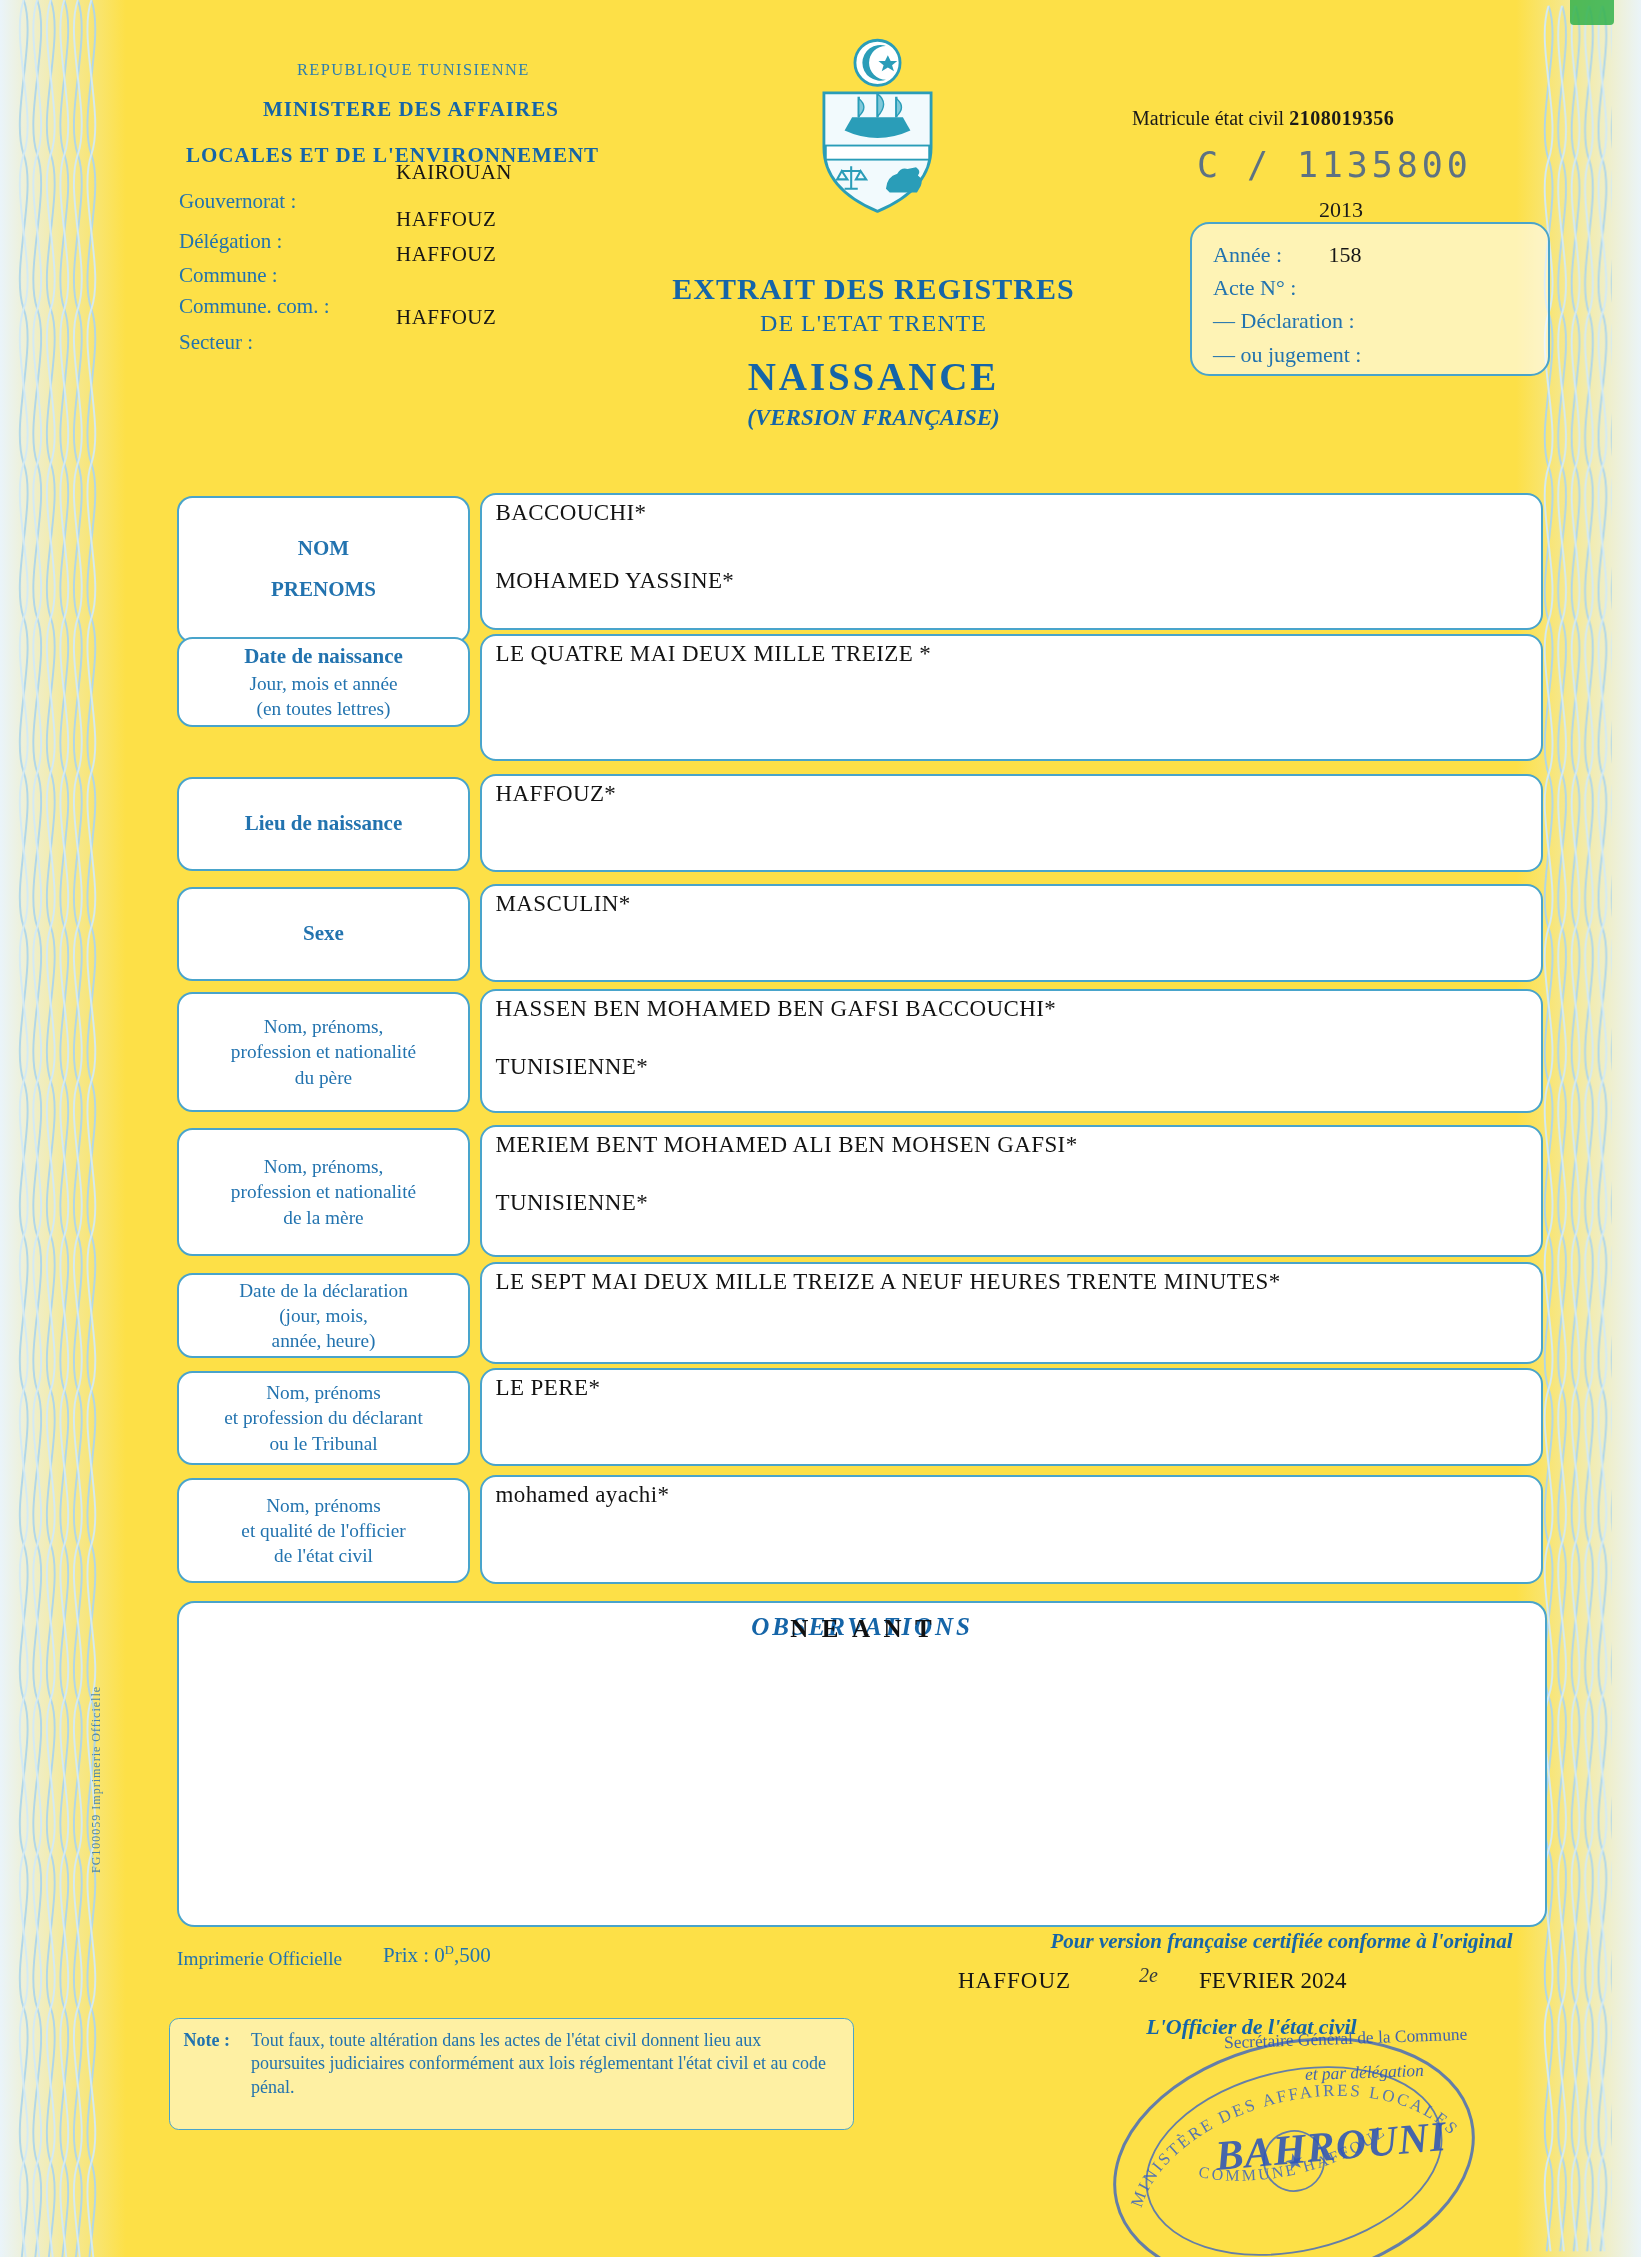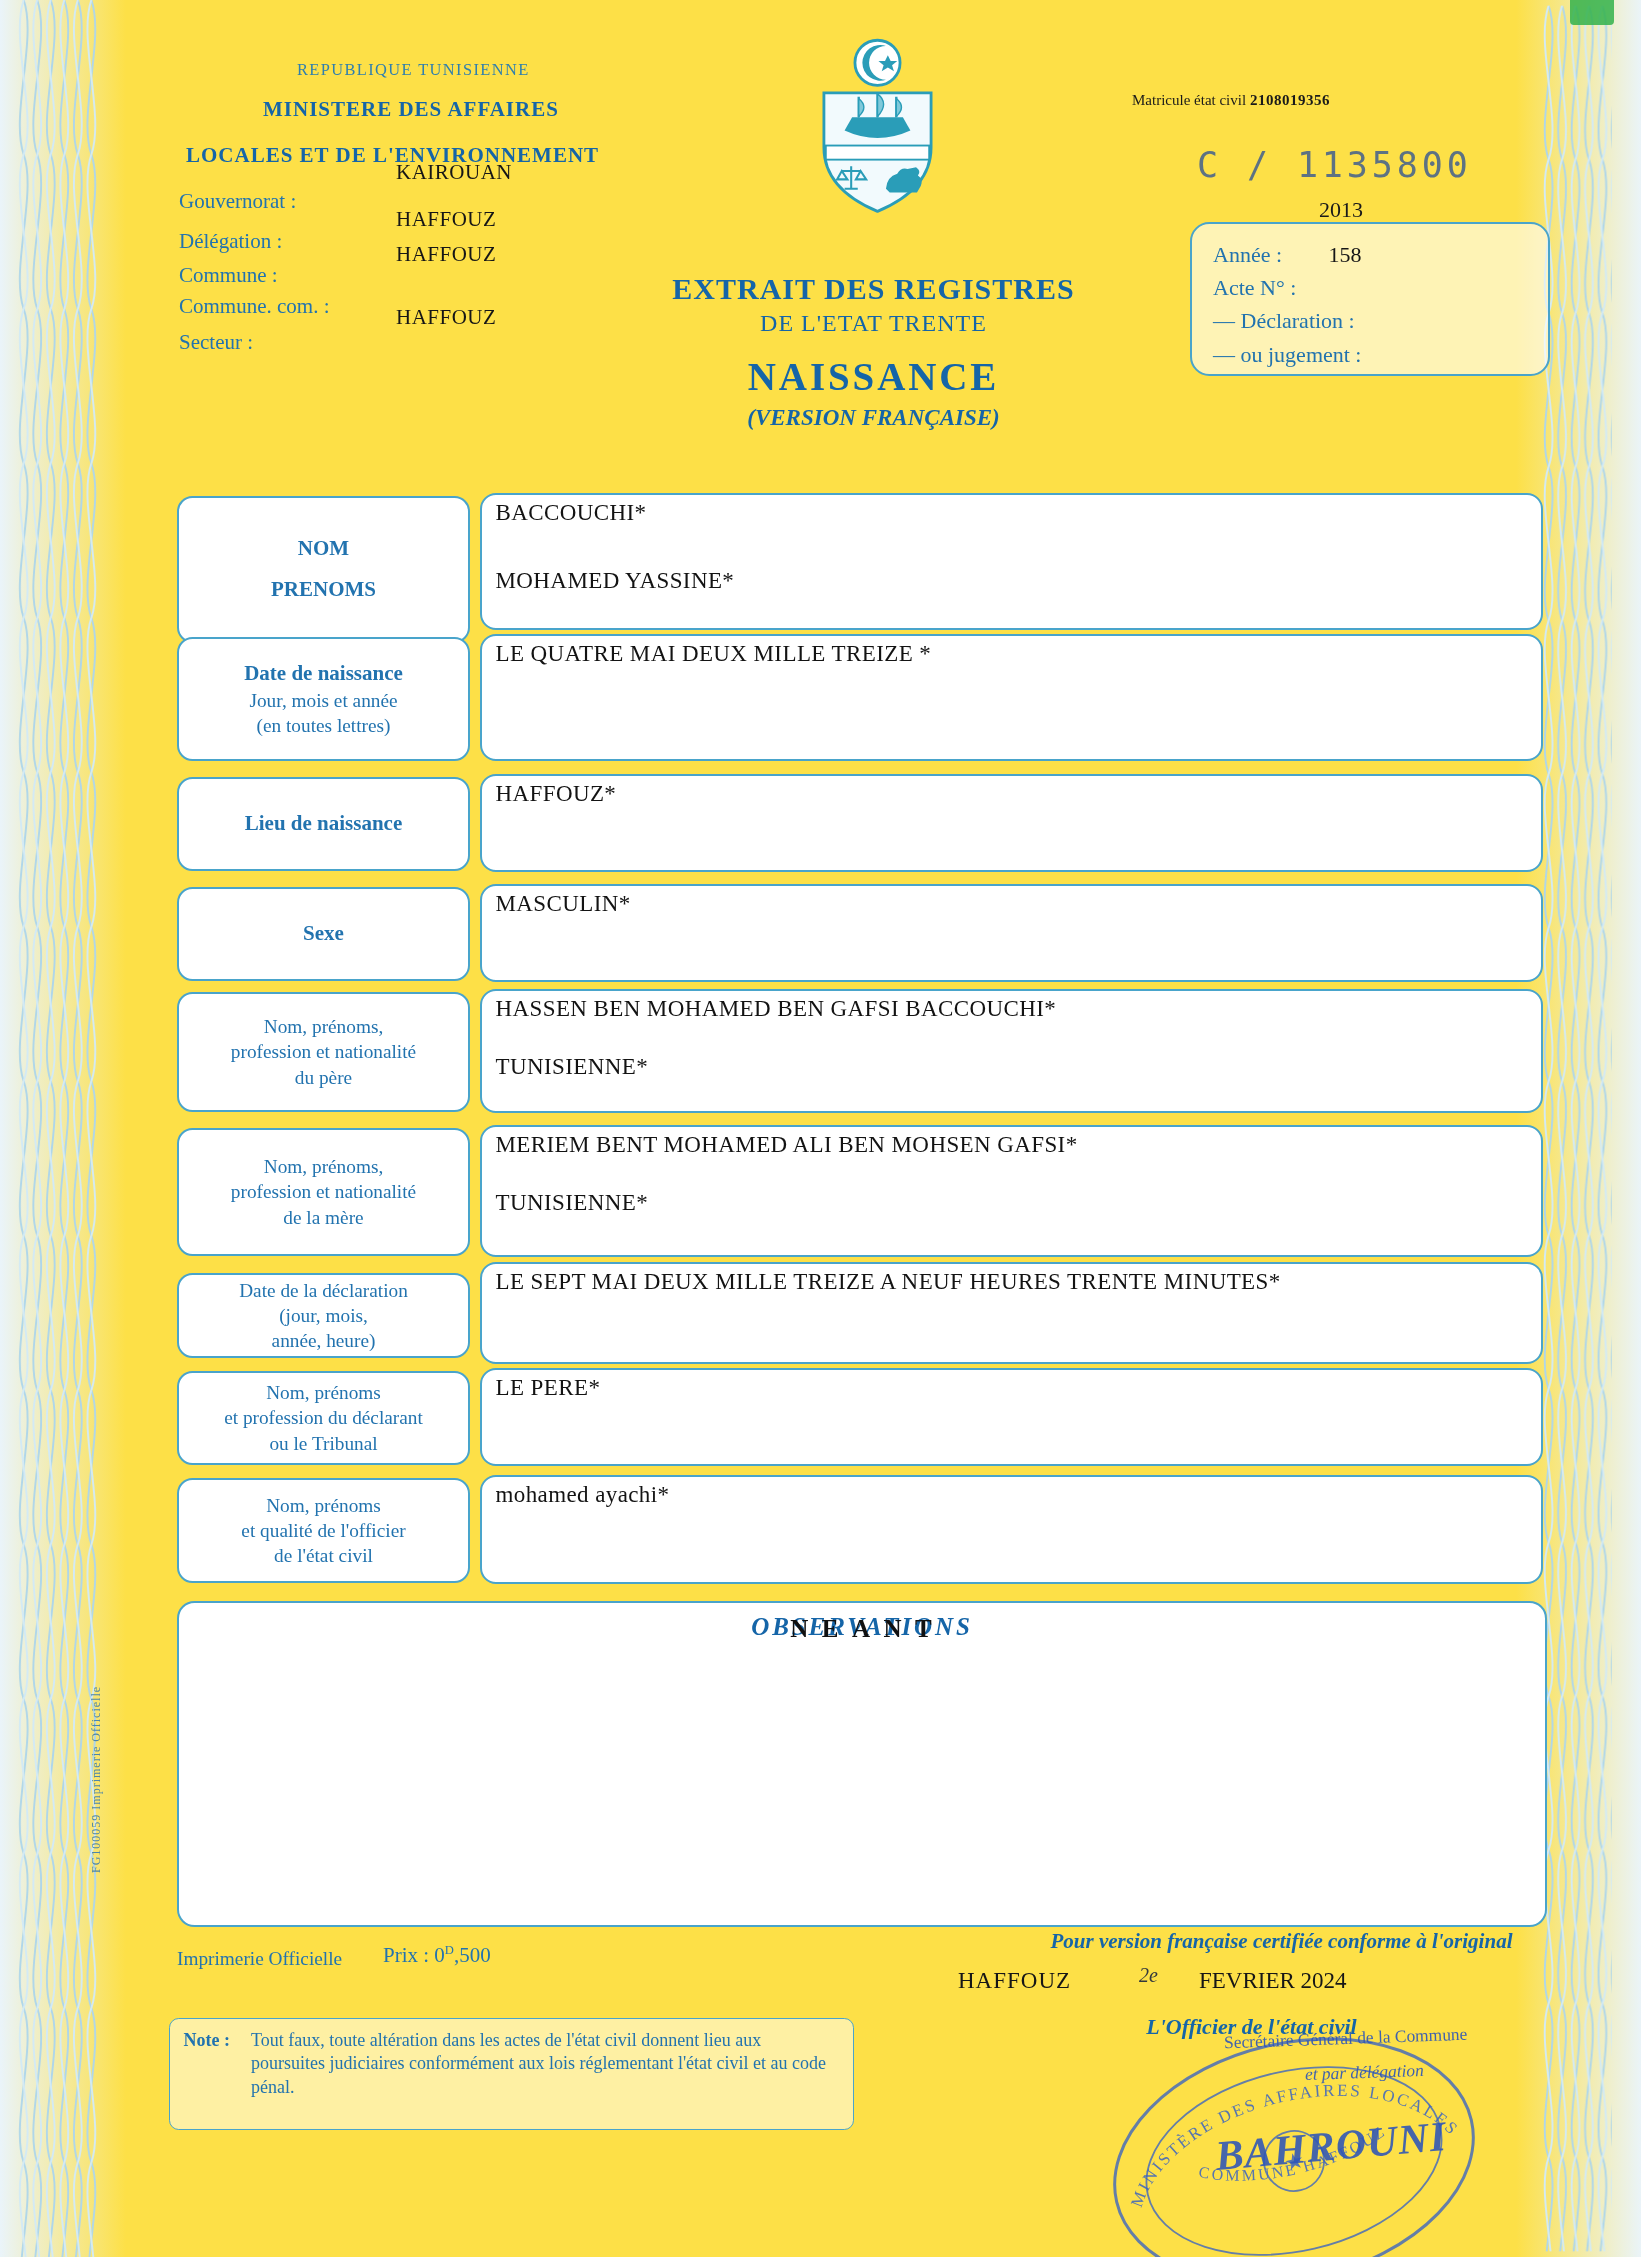--- a/index.html
+++ b/index.html
@@ -11,21 +11,21 @@
   .gl-right{left:1539px;top:0;width:73px;height:2257px;}
   .edge-wash-l{left:0;top:0;width:126px;height:2257px;background:linear-gradient(to right,#eaf4fa, rgba(234,244,250,0));}
   .edge-wash-r{left:1516px;top:0;width:126px;height:2257px;background:linear-gradient(to left,#eaf4fa, rgba(234,244,250,0));}
   .green-sliver{left:1570px;top:0;width:44px;height:25px;background:#33b24b;opacity:.85;border-radius:0 0 3.9px 3.9px;}
   
   .republic{left:297px;top:60px;font-size:16.4px;letter-spacing:1.4px;color:#2f7fae;}
   .ministry1{left:263px;top:97px;font-size:21px;font-weight:bold;color:#1565a8;letter-spacing:1px;}
   .ministry2{left:186px;top:143px;font-size:21px;font-weight:bold;color:#1565a8;letter-spacing:1px;}
   .adm-label{left:179px;font-size:21px;color:#2273af;}
   .adm-value{left:396px;font-size:21px;color:#161616;letter-spacing:0.5px;}
-  .matricule{left:1132px;top:92px;font-size:15px;color:#1a1a1a;}
+  .matricule{left:1132px;top:107px;font-size:20px;color:#1a1a1a;}
   .matricule b{letter-spacing:0.5px;}
   .serial{left:1197px;top:145px;font-family:"DejaVu Sans Mono",monospace;font-size:35px;
           color:#5d7283;letter-spacing:3.9px;}
   .year-over{left:1319px;top:197px;font-size:22px;color:#1a1a1a;}
   .acte-box{left:1190px;top:222px;width:360px;height:154px;border:2.4px solid #49a4cb;border-radius:19.3px;
             box-sizing:border-box;padding:13.5px 0 0 21px;color:#2273af;font-size:22px;line-height:1.52;background:rgba(255,255,255,.6);}
   .acte-box .v{color:#161616;margin-left:41px;}
   
   .title-wrap{left:579px;top:272px;width:589px;text-align:center;color:#1565a8;}
   .t1{font-size:30px;font-weight:bold;letter-spacing:1px;}
@@ -166,21 +166,21 @@
 
   <div class="lb sp" style="top:496px;height:147px">
     <div class="b">NOM</div>
     <div class="b">PRENOMS</div>
   </div>
   <div class="vb" style="top:493px;height:137px">
     <div class="val">BACCOUCHI*</div>
     <div class="val g1">MOHAMED YASSINE*</div>
   </div>
 
-  <div class="lb" style="top:637px;height:124px">
+  <div class="lb" style="top:637px;height:90px">
     <div class="b">Date de naissance</div>
     <div class="r">Jour, mois et année</div>
     <div class="r">(en toutes lettres)</div>
   </div>
   <div class="vb" style="top:634px;height:127px">
     <div class="val">LE QUATRE MAI  DEUX MILLE TREIZE *</div>
   </div>
 
   <div class="lb" style="top:777px;height:94px">
     <div class="b">Lieu de naissance</div>

